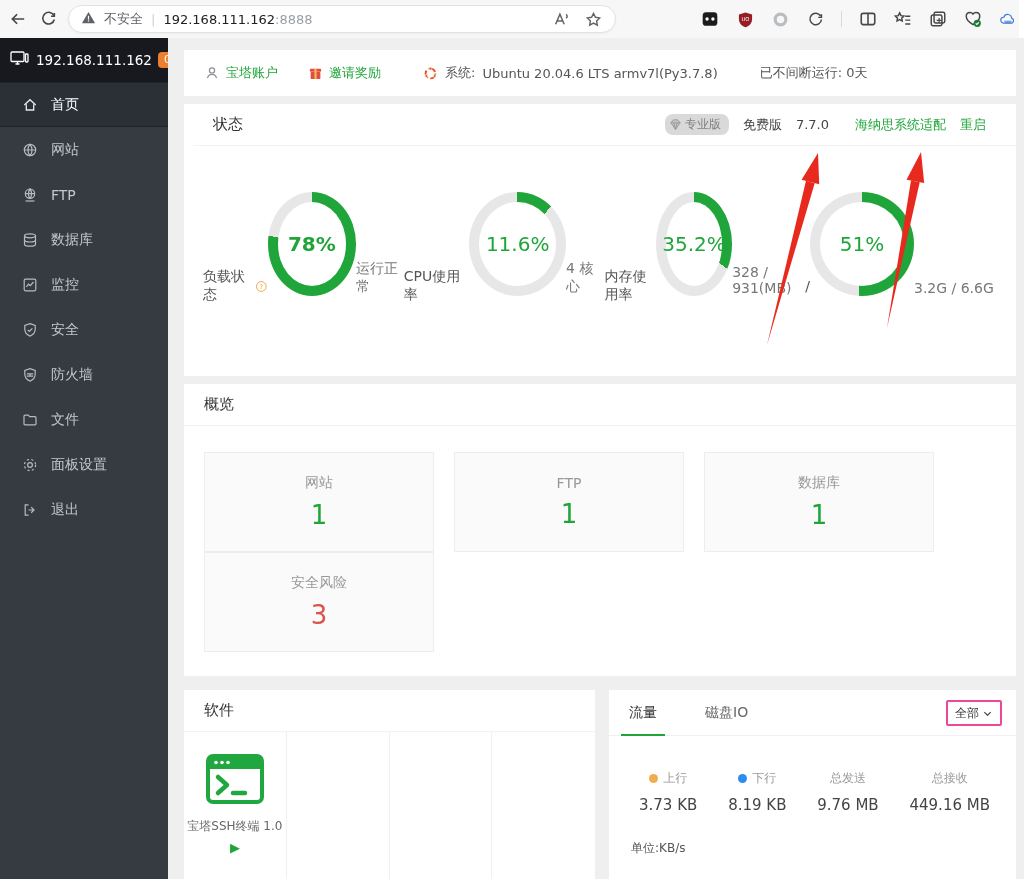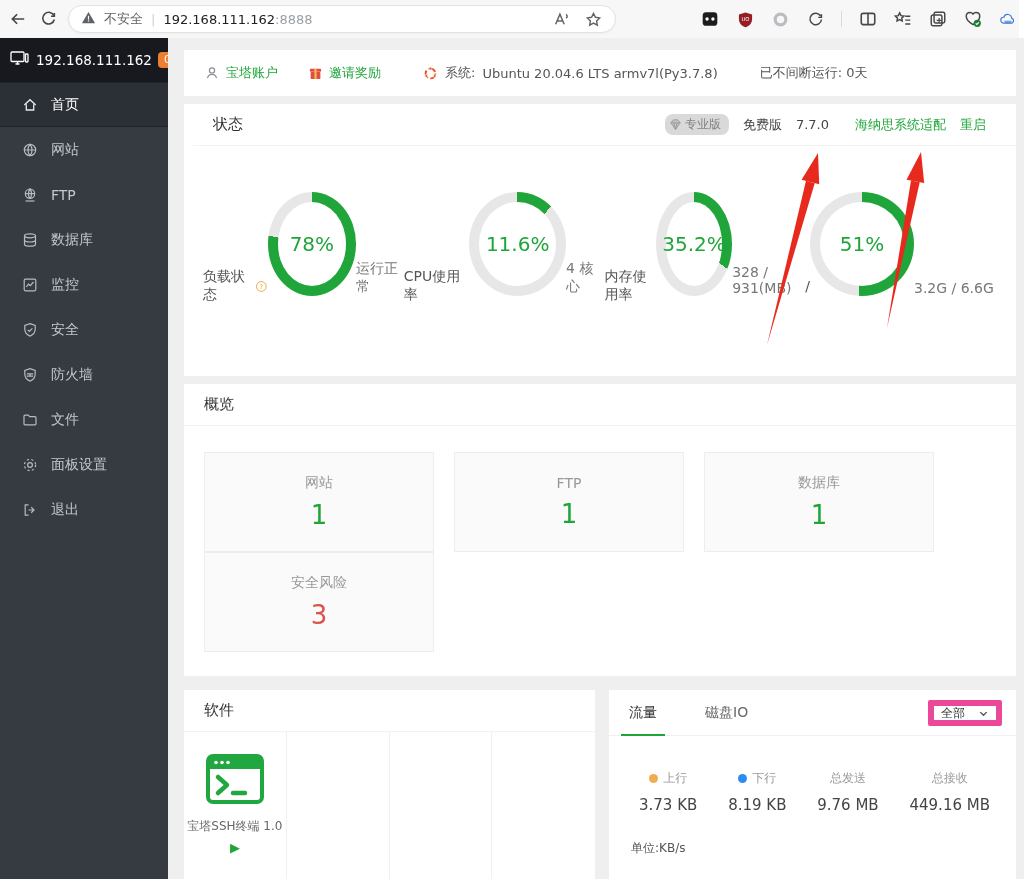--- a/index.html
+++ b/index.html
@@ -81,22 +81,22 @@
   .soft-name { margin-top:14px; font-size:12px; color:#666; }
   .soft-play { margin-top:5px; color:var(--green); font-size:13px; cursor:pointer; }
 
   .traffic-panel { flex:1; position:relative; }
   .traffic-tabs { height:46px; border-bottom:1px solid #f0f0f0; display:flex; align-items:stretch;
     padding:0 20px; gap:48px; }
   .tab { display:flex; align-items:center; font-size:14px; color:#666; cursor:pointer; position:relative; }
   .tab.active { color:#333; }
   .tab.active::after { content:""; position:absolute; left:-8px; right:-8px; bottom:-1px;
     height:2px; background:var(--green); }
-  .traffic-select { position:absolute; right:14px; top:10px; width:74px; height:26px;
-    border:6px solid #ec4899; border-radius:2px; background:#fff; display:flex; align-items:center;
+  .traffic-select { position:absolute; right:14px; top:10px; width:56px; height:26px;
+    border:2px solid #ec4899; border-radius:2px; background:#fff; display:flex; align-items:center;
     padding:0 7px; font-size:12px; color:#333; cursor:pointer; }
   .traffic-select svg { margin-left:auto; }
   .traffic-stats { margin-top:34px; display:flex; justify-content:space-between; padding:0 26px 0 30px; }
   .tstat { display:flex; flex-direction:column; align-items:center; }
   .tstat .lab { font-size:12px; color:#999; display:flex; align-items:center; gap:5px; }
   .tstat .val { font-size:15px; color:#444; margin-top:9px; }
   .dot { width:9px; height:9px; border-radius:50%; display:inline-block; }
   .dot.up { background:var(--dot_up); }
   .dot.down { background:var(--dot_down); }
   .traffic-unit { margin:26px 0 0 22px; font-size:12px; color:#555; }
@@ -339,21 +339,21 @@
       </div>
       <div class="gauges">
         <div class="gauge">
           <div class="gauge-title">
               <span>负载状态</span>
             <svg width="15" height="15" viewBox="0 0 16 16">
                 <circle cx="8" cy="8" r="6.2" fill="none" stroke="#f0a33f" stroke-width="1.2"></circle>
                 <text x="8" y="11" font-size="8.5" fill="#f0a33f" text-anchor="middle" font-family="DejaVu Sans,sans-serif">?</text>
               </svg>
             </div>
-          <div class="ring" style="background: conic-gradient(rgb(32, 165, 58) 0deg, rgb(32, 165, 58) 78%, rgb(231, 231, 231) 78%, rgb(231, 231, 231) 100%);">
+          <div class="ring" style="background: conic-gradient(rgb(32, 165, 58) 0deg, rgb(32, 165, 58) 78%, rgb(231, 231, 231) 78%, rgb(231, 231, 231) 100%); font-weight: bold;">
               <div class="inner">
                 <span class="val">78%</span>
               </div>
             </div>
           <div class="gauge-sub">运行正常</div>
         </div>
         <div class="gauge">
           <div class="gauge-title">
               <span>CPU使用率</span>
             </div>

